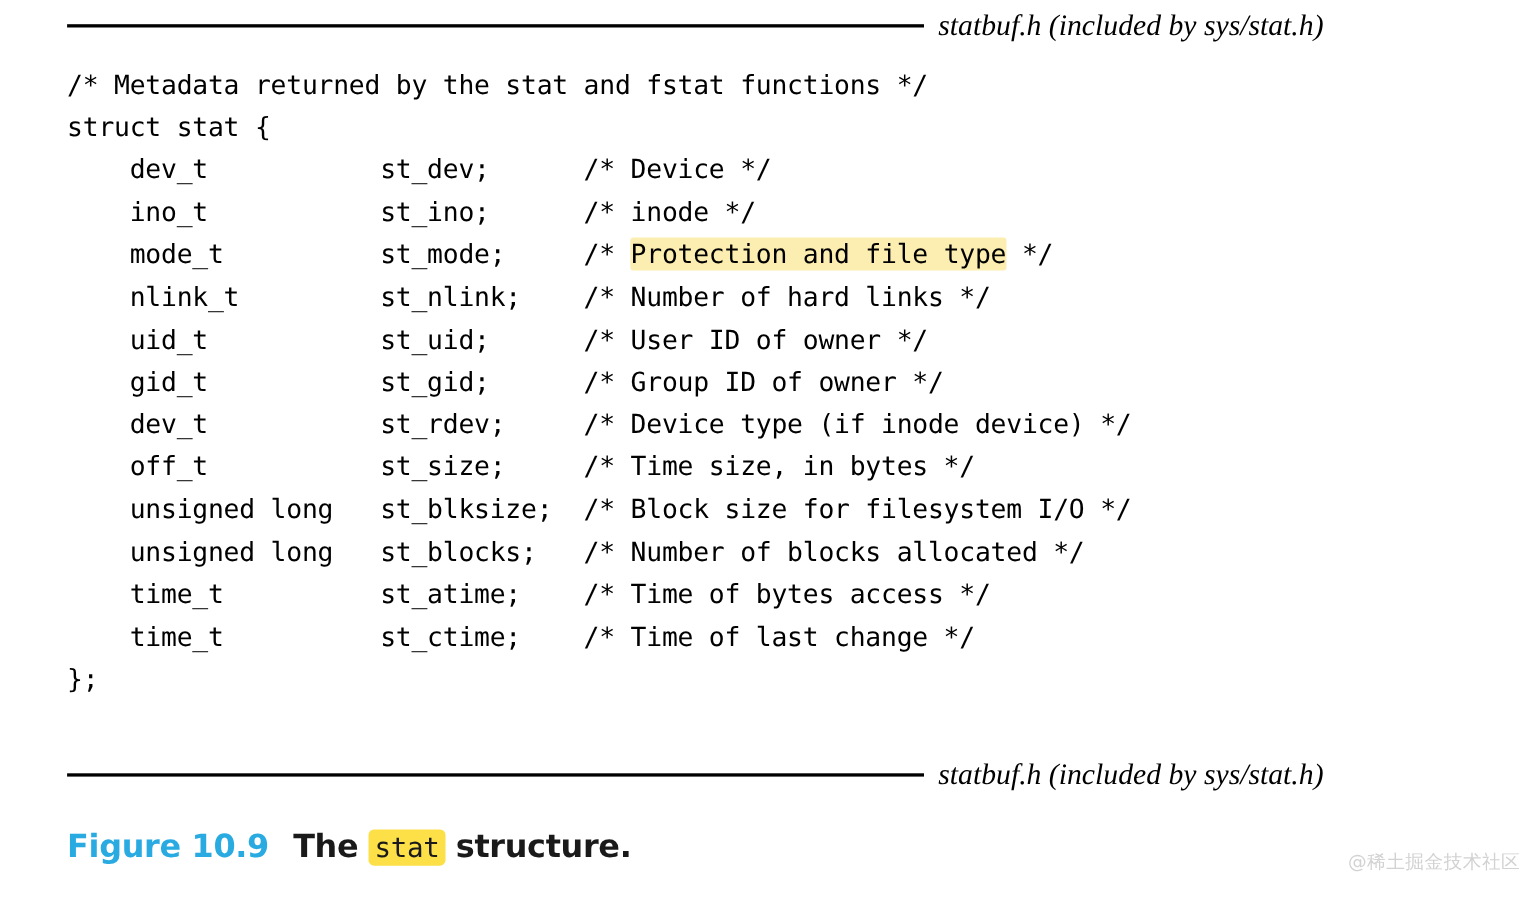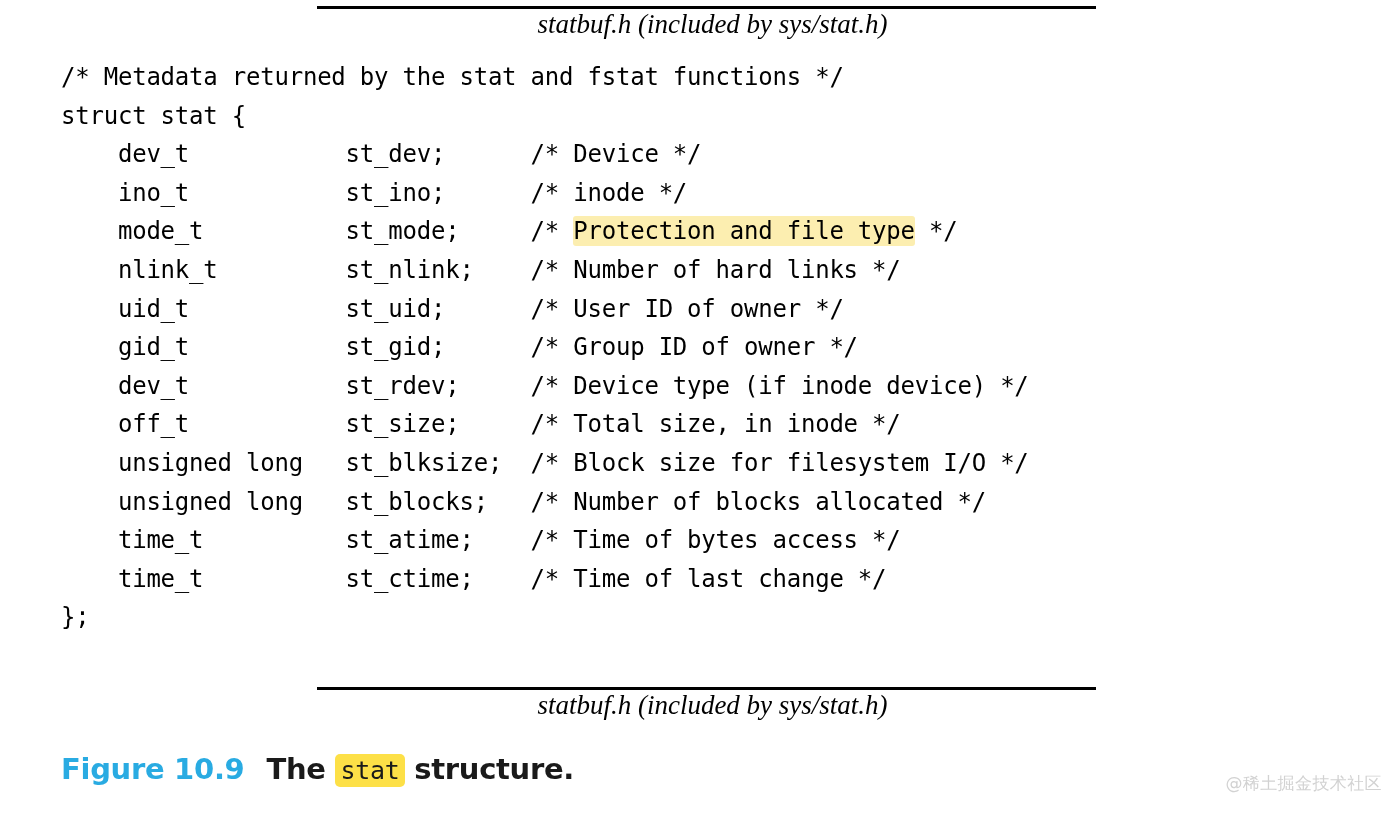--- a/index.html
+++ b/index.html
@@ -27,21 +27,20 @@
   }
 
   
   .rule-row {
     position: absolute;
     left: 61px;
     width: 1290px;
     height: 34px;
     display: flex;
     align-items: center;
-    flex-direction: column;
   }
   .rule-row.top { top: 6px; }
   .rule-row.bottom { top: 687px; }
 
   .rule-line {
     width: 779px;
     height: 3px;
     background: #000000;
     flex: 0 0 auto;
   }
@@ -142,21 +141,21 @@
   <div class="code-block" id="code-block">
       <div class="code-line"><span class="seg">/* Metadata returned by the stat and fstat functions */</span></div>
       <div class="code-line"><span class="seg">struct stat {</span></div>
       <div class="code-line"><span class="seg">    dev_t           st_dev;      /* Device */</span></div>
       <div class="code-line"><span class="seg">    ino_t           st_ino;      /* inode */</span></div>
       <div class="code-line"><span class="seg">    mode_t          st_mode;     /* </span><span class="seg hl">Protection and file type</span><span class="seg"> */</span></div>
       <div class="code-line"><span class="seg">    nlink_t         st_nlink;    /* Number of hard links */</span></div>
       <div class="code-line"><span class="seg">    uid_t           st_uid;      /* User ID of owner */</span></div>
       <div class="code-line"><span class="seg">    gid_t           st_gid;      /* Group ID of owner */</span></div>
       <div class="code-line"><span class="seg">    dev_t           st_rdev;     /* Device type (if inode device) */</span></div>
-      <div class="code-line"><span class="seg">    off_t           st_size;     /* Total size, in inode */</span></div>
+      <div class="code-line"><span class="seg">    off_t           st_size;     /* Time size, in bytes */</span></div>
       <div class="code-line"><span class="seg">    unsigned long   st_blksize;  /* Block size for filesystem I/O */</span></div>
       <div class="code-line"><span class="seg">    unsigned long   st_blocks;   /* Number of blocks allocated */</span></div>
       <div class="code-line"><span class="seg">    time_t          st_atime;    /* Time of bytes access */</span></div>
       <div class="code-line"><span class="seg">    time_t          st_ctime;    /* Time of last change */</span></div>
       <div class="code-line"><span class="seg">};</span></div>
     </div>
 
   <div class="rule-row bottom">
     <div class="rule-line"></div>
     <div class="rule-label">statbuf.h (included by sys/stat.h)</div>

